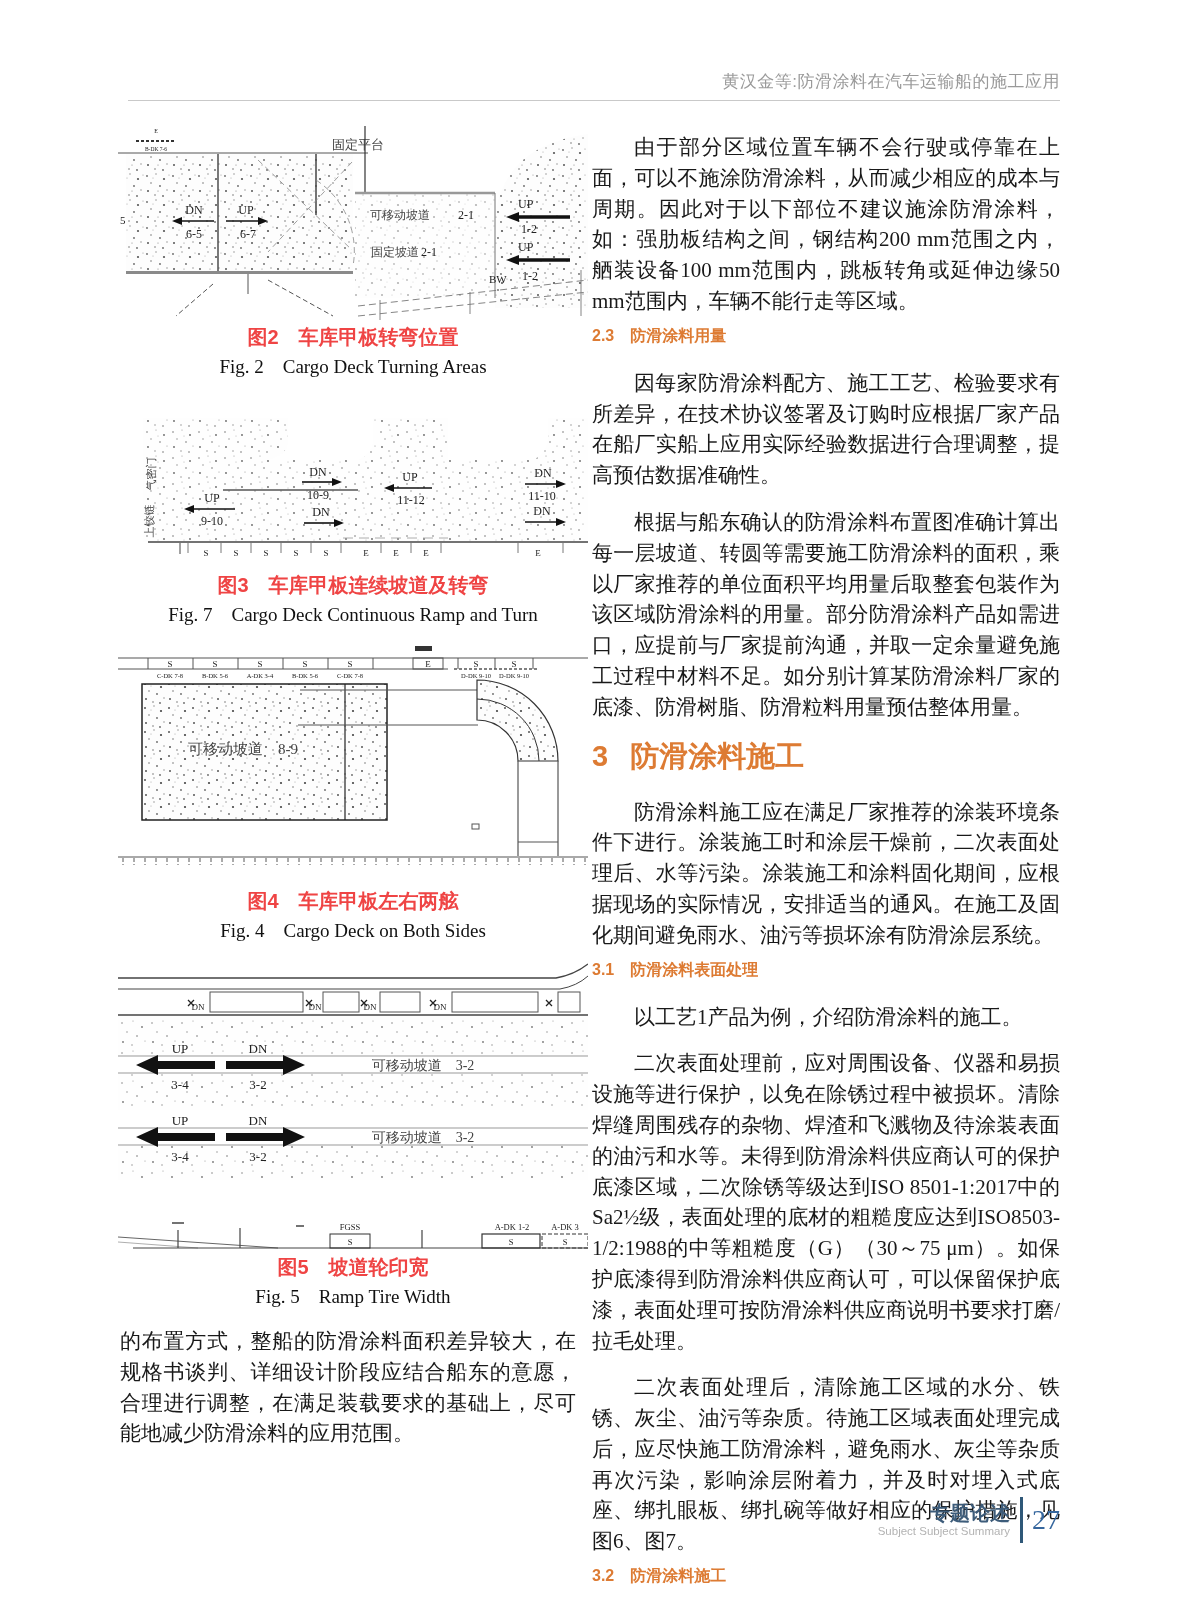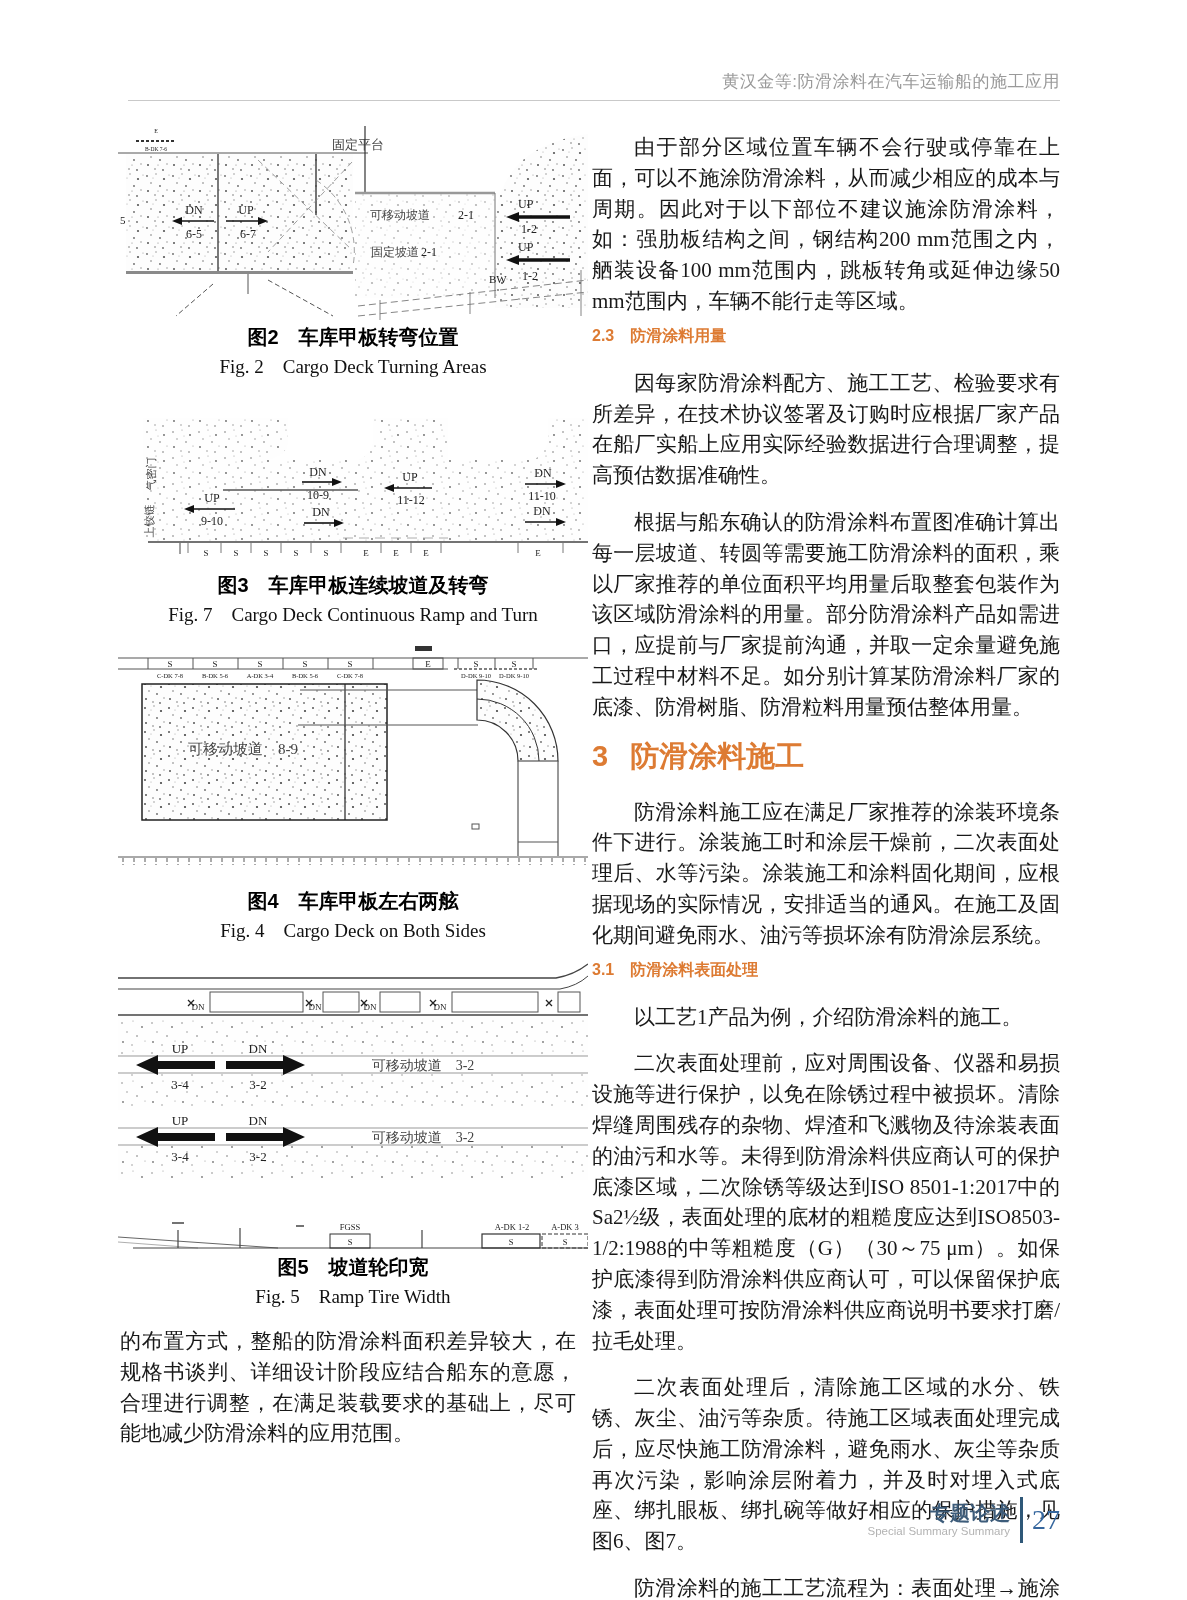--- a/index.html
+++ b/index.html
@@ -15,21 +15,21 @@
   p.indent{text-indent:2em;margin-top:16px;}
   .h-sub{margin:2px 0;font-family:"Liberation Sans",sans-serif;font-weight:bold;
          font-size:16px;line-height:33px;color:#DD7B33;}
   .h-sub .num{margin-right:16px;}
   .h-big{margin:8px 0 6px 0;font-family:"Liberation Sans",sans-serif;font-weight:bold;
          font-size:29px;line-height:50px;color:#DD7B33;}
   .h-big .num{margin-right:22px;}
 
   .fig{position:absolute;left:118px;width:470px;}
   .figcap{position:absolute;left:118px;width:470px;text-align:center;}
-  .cap-cn{font-family:"Liberation Sans",sans-serif;font-weight:bold;font-size:20px;line-height:30px;color:#000000;}
+  .cap-cn{font-family:"Liberation Sans",sans-serif;font-weight:bold;font-size:20px;line-height:30px;color:#ef4444;}
   .cap-en{font-family:"Liberation Serif",serif;font-weight:normal;font-size:19px;line-height:29px;color:#111;}
 
   svg text{font-family:"Liberation Serif",serif;fill:#222;}
   svg .cjk{fill:#444;}
   .footer{position:absolute;left:820px;top:1497px;width:240px;display:flex;align-items:center;justify-content:flex-end;}
   .footer .labels{text-align:right;}
   .footer .cn{font-family:"Liberation Sans",sans-serif;font-weight:bold;font-size:20px;color:#3D5C7A;line-height:22px;}
   .footer .en{font-family:"Liberation Sans",sans-serif;font-size:11.5px;color:#b3b3b3;line-height:14px;}
   .footer .bar{width:3px;height:46px;background:#2F5878;margin:0 9px 0 10px;}
   .footer .pageno{font-family:"Liberation Serif",serif;font-size:28px;color:#36679E;}
@@ -418,26 +418,27 @@
     <p class="body indent">由于部分区域位置车辆不会行驶或停靠在上面，可以不施涂防滑涂料，从而减少相应的成本与周期。因此对于以下部位不建议施涂防滑涂料，如：强肋板结构之间，钢结构200 mm范围之内，舾装设备100 mm范围内，跳板转角或延伸边缘50 mm范围内，车辆不能行走等区域。</p>
     <h3 class="h-sub"><span class="num">2.3</span><span>防滑涂料用量</span></h3>
     <p class="body indent">因每家防滑涂料配方、施工工艺、检验要求有所差异，在技术协议签署及订购时应根据厂家产品在船厂实船上应用实际经验数据进行合理调整，提高预估数据准确性。</p>
     <p class="body indent">根据与船东确认的防滑涂料布置图准确计算出每一层坡道、转圆等需要施工防滑涂料的面积，乘以厂家推荐的单位面积平均用量后取整套包装作为该区域防滑涂料的用量。部分防滑涂料产品如需进口，应提前与厂家提前沟通，并取一定余量避免施工过程中材料不足。如分别计算某防滑涂料厂家的底漆、防滑树脂、防滑粒料用量预估整体用量。</p>
     <h2 class="h-big"><span class="num">3</span><span>防滑涂料施工</span></h2>
     <p class="body indent">防滑涂料施工应在满足厂家推荐的涂装环境条件下进行。涂装施工时和涂层干燥前，二次表面处理后、水等污染。涂装施工和涂料固化期间，应根据现场的实际情况，安排适当的通风。在施工及固化期间避免雨水、油污等损坏涂有防滑涂层系统。</p>
     <h3 class="h-sub"><span class="num">3.1</span><span>防滑涂料表面处理</span></h3>
     <p class="body indent">以工艺1产品为例，介绍防滑涂料的施工。</p>
     <p class="body indent">二次表面处理前，应对周围设备、仪器和易损设施等进行保护，以免在除锈过程中被损坏。清除焊缝周围残存的杂物、焊渣和飞溅物及待涂装表面的油污和水等。未得到防滑涂料供应商认可的保护底漆区域，二次除锈等级达到ISO 8501-1:2017中的Sa2½级，表面处理的底材的粗糙度应达到ISO8503-1/2:1988的中等粗糙度（G）（30～75 μm）。如保护底漆得到防滑涂料供应商认可，可以保留保护底漆，表面处理可按防滑涂料供应商说明书要求打磨/拉毛处理。</p>
     <p class="body indent">二次表面处理后，清除施工区域的水分、铁锈、灰尘、油污等杂质。待施工区域表面处理完成后，应尽快施工防滑涂料，避免雨水、灰尘等杂质再次污染，影响涂层附着力，并及时对埋入式底座、绑扎眼板、绑扎碗等做好相应的保护措施，见图6、图7。</p>
+    <h3 class="h-sub"><span class="num">3.2</span><span>防滑涂料施工</span></h3>
     <p class="body indent">防滑涂料的施工工艺流程为：表面处理→施涂底漆→施涂防滑树脂→撒防滑粒料→清砂→修补→施涂加固层/面漆（可选方案）。</p>
     <p class="body indent">（1）待施工表面施涂防滑涂料底漆，在复涂间</p>
   </div>
 
   <div class="footer">
     <div class="labels">
       <div class="cn">专题论述</div>
-      <div class="en">Special Summary Summary</div>
+      <div class="en">Subject Subject Summary</div>
     </div>
     <div class="bar"></div>
     <div class="pageno">27</div>
   </div>
 
 </div>
 
 </body></html>

